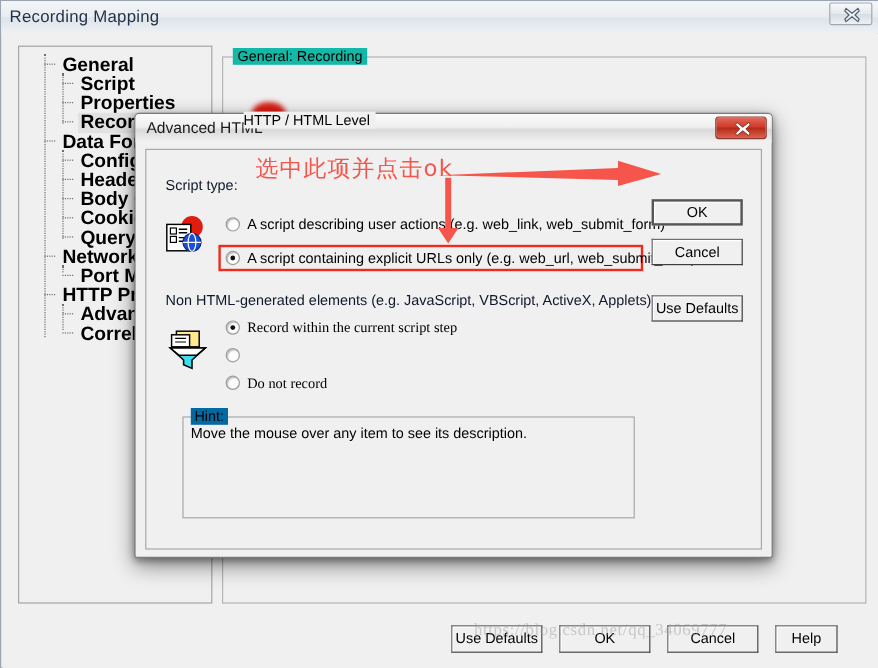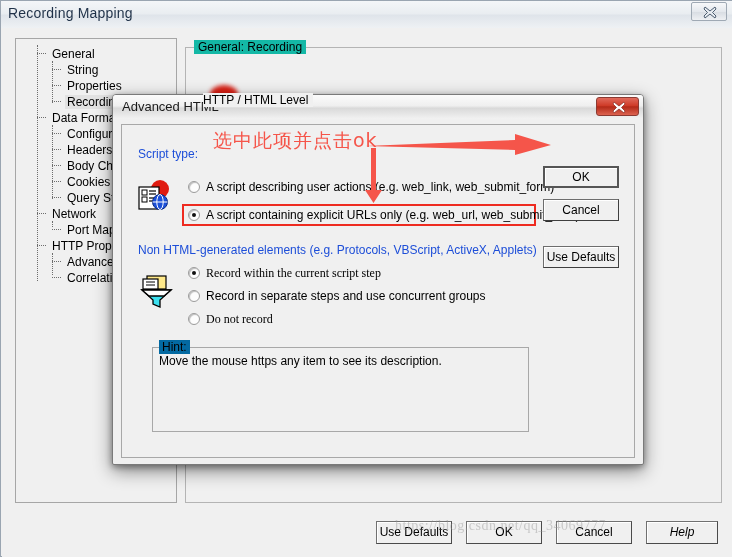--- a/index.html
+++ b/index.html
@@ -62,24 +62,25 @@
     left: 13px; top: 10px;
     width: 162px; height: 465px;
     background: #f0f0f0;
     border: 1px solid #a6a6a6;
     box-sizing: border-box;
     overflow: hidden;
   }
   .tree-item {
     position: absolute;
     height: 15px;
-    font-size: 12px;
+    font-size: 16px;
     white-space: nowrap;
     line-height: 15px;
     color: #000;
+    font-weight: bold;
   }
   .tree-item .tree-dash {
     position: absolute;
     left: -13px; top: 6px;
     width: 9px;
     border-top: 1px dotted #6d6d6d;
   }
   .tree-label-sel {
     background: #e2e2e2;
     padding: 0 2px;
@@ -216,21 +217,21 @@
     left: 8px; top: 29px;
     width: 514px; height: 334px;
     border: 1px solid #a8a8a8;
     background: #f0f0f0;
     box-sizing: border-box;
   }
 
   .dlg-label {
     position: absolute;
     font-size: 12px;
-    color: #1d4ed8;
+    color: #0f172a;
     white-space: nowrap;
   }
 
   .radio {
     position: absolute;
     width: 12px; height: 12px;
     border-radius: 50%;
     background: #fdfdfd;
     border: 1px solid #9b9b9b;
     box-shadow: inset 1px 1px 1px rgba(0,0,0,0.25);
@@ -339,21 +340,21 @@
 
   <div id="main-body">
 
     <div id="tree-panel">
       <div class="tree-item" style="left:34px; top:8px;">
         <span class="tree-dash"></span>
         <span class="tree-label">General</span>
       </div>
       <div class="tree-item" style="left:49px; top:24px;">
         <span class="tree-dash"></span>
-        <span class="tree-label">String</span>
+        <span class="tree-label">Script</span>
       </div>
       <div class="tree-item" style="left:49px; top:40px;">
         <span class="tree-dash"></span>
         <span class="tree-label">Properties</span>
       </div>
       <div class="tree-item" style="left:49px; top:56px;">
         <span class="tree-dash"></span>
         <span class="tree-label-sel">Recording</span>
       </div>
       <div class="tree-item" style="left:34px; top:72px;">
@@ -417,21 +418,21 @@
 
         <div id="bg-radio-row" class="blurred">HTML-based script</div>
         <div id="bg-right-text" class="blurred">HTML Advanced</div>
       </div>
     </div>
 
     <div id="main-buttons">
       <div class="win-btn" style="left:374px; top:8px; width:76px;">Use Defaults</div>
       <div class="win-btn" style="left:464px; top:8px; width:76px;">OK</div>
       <div class="win-btn" style="left:554px; top:8px; width:76px;">Cancel</div>
-      <div class="win-btn" style="left:644px; top:8px; width:72px;font-style:italic;">Help</div>
+      <div class="win-btn" style="left:644px; top:8px; width:52px;">Help</div>
     </div>
   </div>
 </div>
 
 <div id="watermark">https://blog.csdn.net/qq_34069777</div>
 
 <div id="red-blob"></div>
 
 <div id="advanced-dialog">
 
@@ -462,43 +463,42 @@
       <line x1="14.5" y1="22" x2="29.5" y2="22" stroke="#ffffff" stroke-width="1"></line>
     </svg>
 
     <div class="radio" style="left:66px; top:56px;"></div>
     <div class="radio-label" style="left:84px; top:55px;">A script describing user actions (e.g. web_link, web_submit_form)</div>
 
     <div id="red-highlight-box"></div>
     <div class="radio checked" style="left:66px; top:84px;"></div>
     <div class="radio-label" style="left:84px; top:83px;">A script containing explicit URLs only (e.g. web_url, web_submit_data)</div>
 
-    <div class="dlg-label" style="left:16px; top:118px;">Non HTML-generated elements (e.g. Protocols, VBScript, ActiveX, Applets)</div>
+    <div class="dlg-label" style="left:16px; top:118px;">Non HTML-generated elements (e.g. JavaScript, VBScript, ActiveX, Applets)</div>
 
     <svg id="nonhtml-icon" width="34" height="34" viewBox="0 0 34 34">
       <rect x="7" y="1" width="19" height="13" fill="#ffe98a" stroke="#000" stroke-width="1.2"></rect>
       <rect x="3" y="4" width="15" height="10" fill="#ffffff" stroke="#000" stroke-width="1.2"></rect>
       <line x1="6" y1="7" x2="15" y2="7" stroke="#000" stroke-width="1"></line>
       <line x1="6" y1="10" x2="15" y2="10" stroke="#000" stroke-width="1"></line>
       <path d="M2 15 L31 15 L20 25 L20 32 L13 29 L13 25 Z" fill="#3be0ef" stroke="#000" stroke-width="1.3"></path>
       <path d="M2 15 L31 15 L24 21 L9 21 Z" fill="#ffffff" stroke="#000" stroke-width="1.3"></path>
     </svg>
 
     <div class="radio checked" style="left:66px; top:142px;"></div>
     <div class="radio-label" style="left:84px; top:141px;font-family:Liberation Serif, serif;">Record within the current script step</div>
 
     <div class="radio" style="left:66px; top:165px;"></div>
-    <div class="radio-label" style="left:84px; top:164px;">Record in separate steps and use concurrent groups</div>
 
     <div class="radio" style="left:66px; top:188px;"></div>
     <div class="radio-label" style="left:84px; top:187px;font-family:Liberation Serif, serif;">Do not record</div>
 
     <div id="hint-group">
       <div id="hint-legend">Hint:</div>
-      <div id="hint-text">Move the mouse https any item to see its description.</div>
+      <div id="hint-text">Move the mouse over any item to see its description.</div>
     </div>
 
     <div class="dlg-btn default" style="left:421px; top:41px;">OK</div>
     <div class="dlg-btn" style="left:421px; top:74px;">Cancel</div>
     <div class="dlg-btn" style="left:421px; top:121px;">Use Defaults</div>
   </div>
 </div>
 
 <div id="annotation-text">选中此项并点击ok</div>
 

